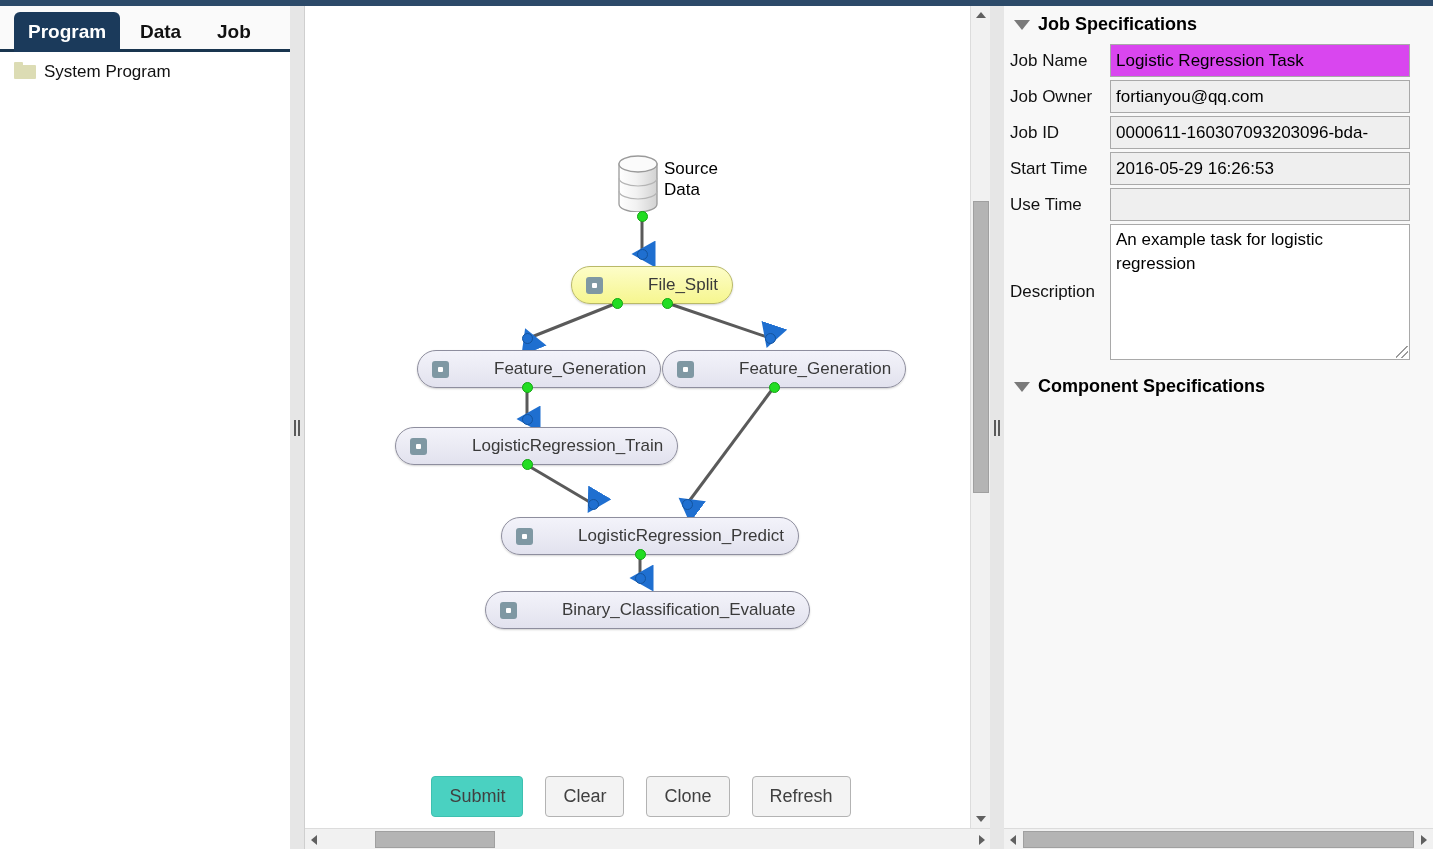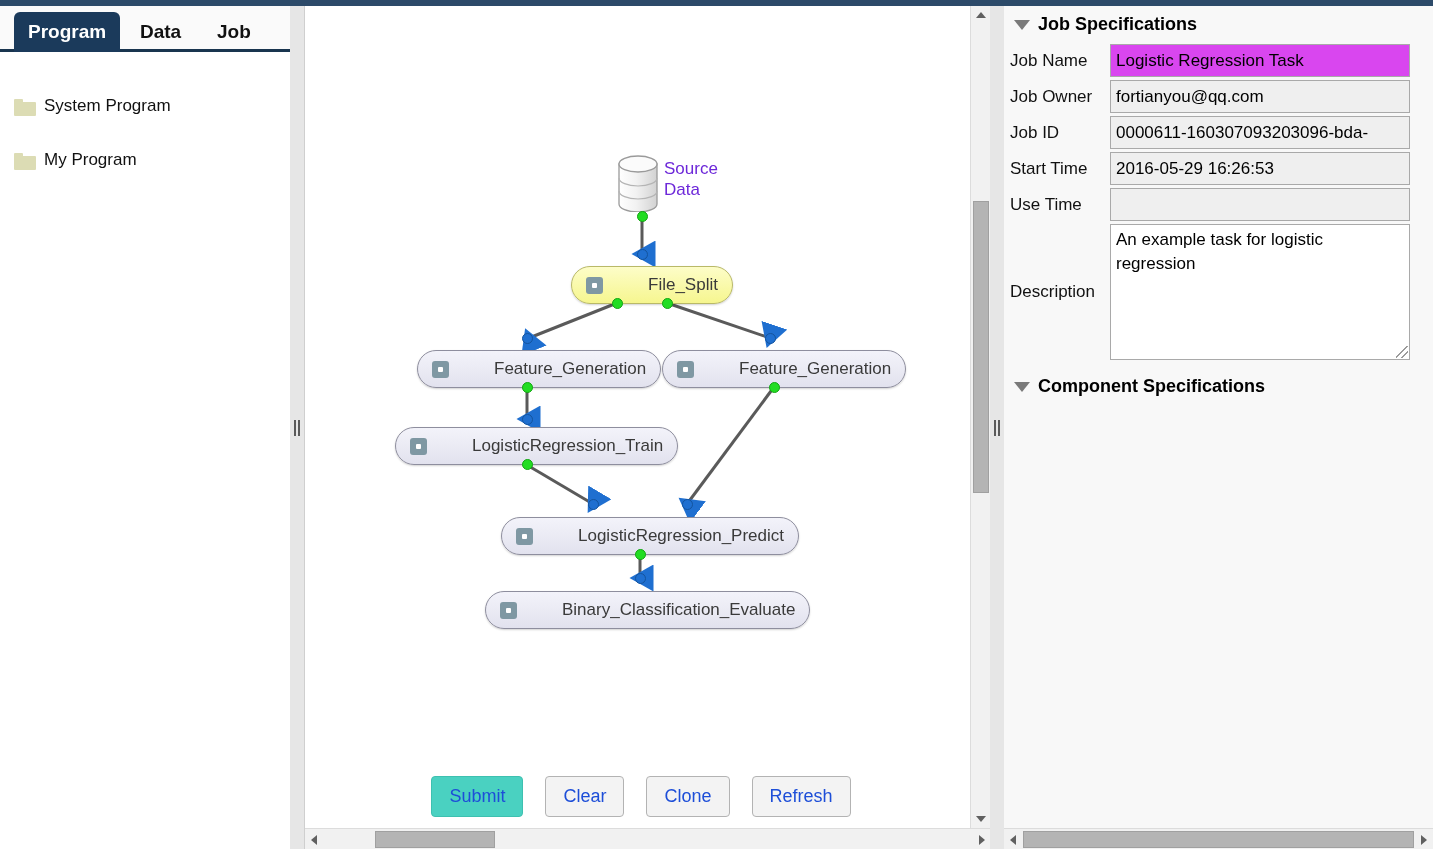--- a/index.html
+++ b/index.html
@@ -35,22 +35,22 @@
   }
   .tab.active {
     background:#1b3a5b; color:#ffffff;
     border-radius:6px 6px 0 0;
     padding:0 14px;
   }
   .tab.inactive { color:#111; padding:0 12px; }
 
   .folder-list { padding-top:10px; }
   .folder-item {
-    display:flex; align-items:flex-end; height:30px;
-    padding-left:14px; cursor:pointer; font-size:17px; color:#111;margin-top:24px;
+    display:flex; align-items:flex-start; height:30px;
+    padding-left:14px; cursor:pointer; font-size:17px; color:#111;
   }
   .folder-icon {
     width:22px; height:17px; margin-right:8px; position:relative; flex:none;
   }
   .folder-icon:before {
     content:""; position:absolute; left:0; top:3px; width:22px; height:14px;
     background:#dededa; background:#dcdcb4; border-radius:0 1px 1px 1px;
   }
   .folder-icon:after {
     content:""; position:absolute; left:0; top:0px; width:9px; height:4px;
@@ -103,33 +103,33 @@
   }
   .node-glyph:after {
     content:""; position:absolute; left:6px; top:6px;
     width:5px; height:5px; background:#ffffff; border-radius:1px;
   }
 
   .dbnode {
     position:absolute; display:flex; align-items:flex-start; cursor:pointer;
   }
   .db-cyl { width:44px; height:58px; flex:none; }
-  .db-label { font-size:17px; line-height:21px; color:#6d28d9; margin-left:4px; padding-top:4px; }
+  .db-label { font-size:17px; line-height:21px; color:#000000; margin-left:4px; padding-top:4px; }
 
   .port { position:absolute; width:11px; height:11px; border-radius:50%; }
   .port.out { background:#22dd22; border:1px solid #12a512; }
   .port.in  { background:#1f6fd0; border:1px solid #14549e; }
 
   
   #buttonbar { position:absolute; left:0; top:770px; width:672px;
                display:flex; gap:22px; justify-content:center; }
   .btn {
     height:41px; min-width:72px; padding:12px 17px;
     border:1px solid #b3b3b3; border-radius:4px;
-    background:#f3f3f3; color:#1d4ed8; font-size:18px;
+    background:#f3f3f3; color:#404040; font-size:18px;
     font-family:"Liberation Sans", sans-serif;
     cursor:pointer; display:flex; align-items:center; justify-content:center;
   }
   .btn.primary { background:#4ad1c1; border-color:#3ec0b0; }
 
   
   .vscroll {
     position:absolute; width:20px; background:#f1f1f1;
     border-left:1px solid #dcdcdc;
   }
@@ -205,24 +205,20 @@
   <div id="tabstrip">
     <div class="tab active" style="left:14px;">Program</div>
     <div class="tab inactive" style="left:128px;">Data</div>
     <div class="tab inactive" style="left:205px;">Job</div>
   </div>
 
   <div class="folder-list">
     <div class="folder-item">
       <span class="folder-icon"></span>
       <span>System Program</span>
-    </div>
-    <div class="folder-item">
-      <span class="folder-icon"></span>
-      <span>My Program</span>
     </div>
   </div>
 
 </div>
 
 <div class="splitter" id="splitter-left">
   <span class="grip"></span>
 </div>
 
 <div id="center-panel">

